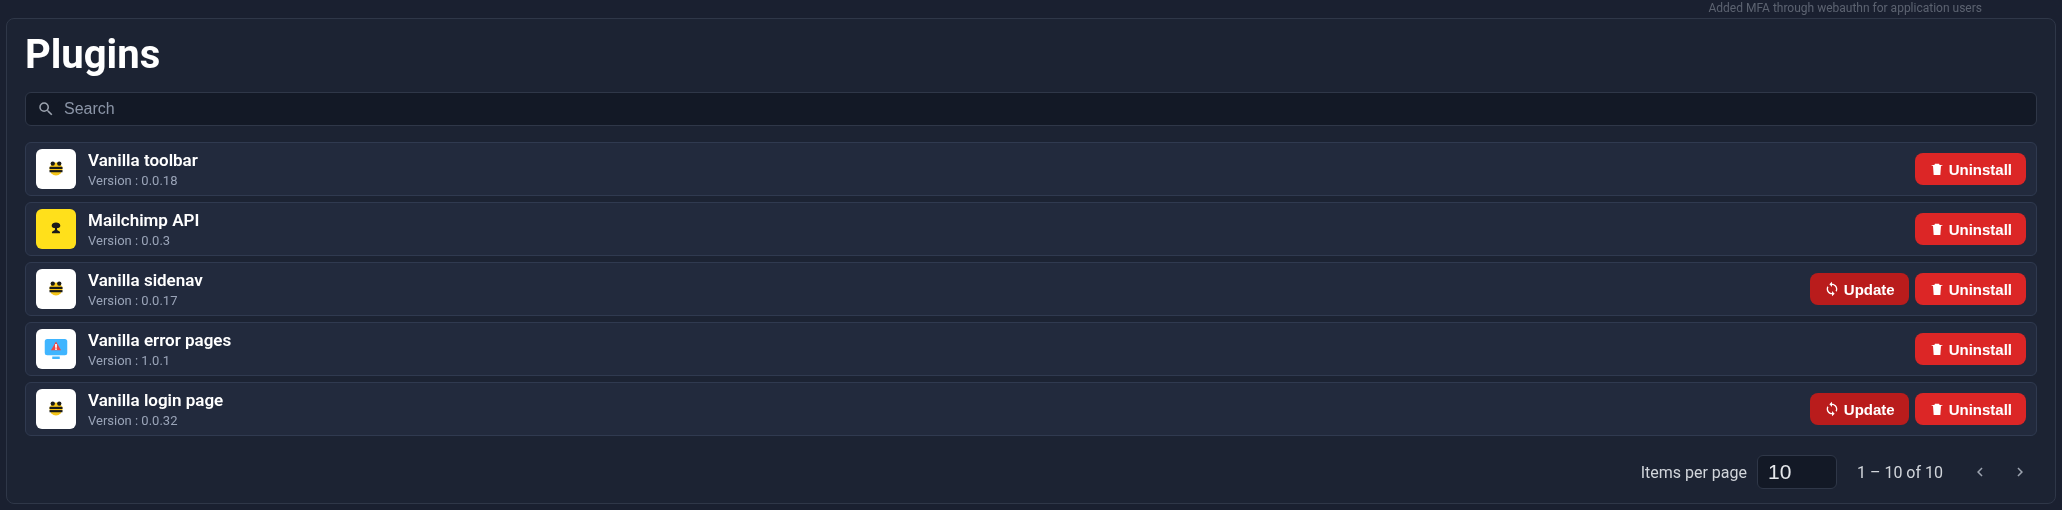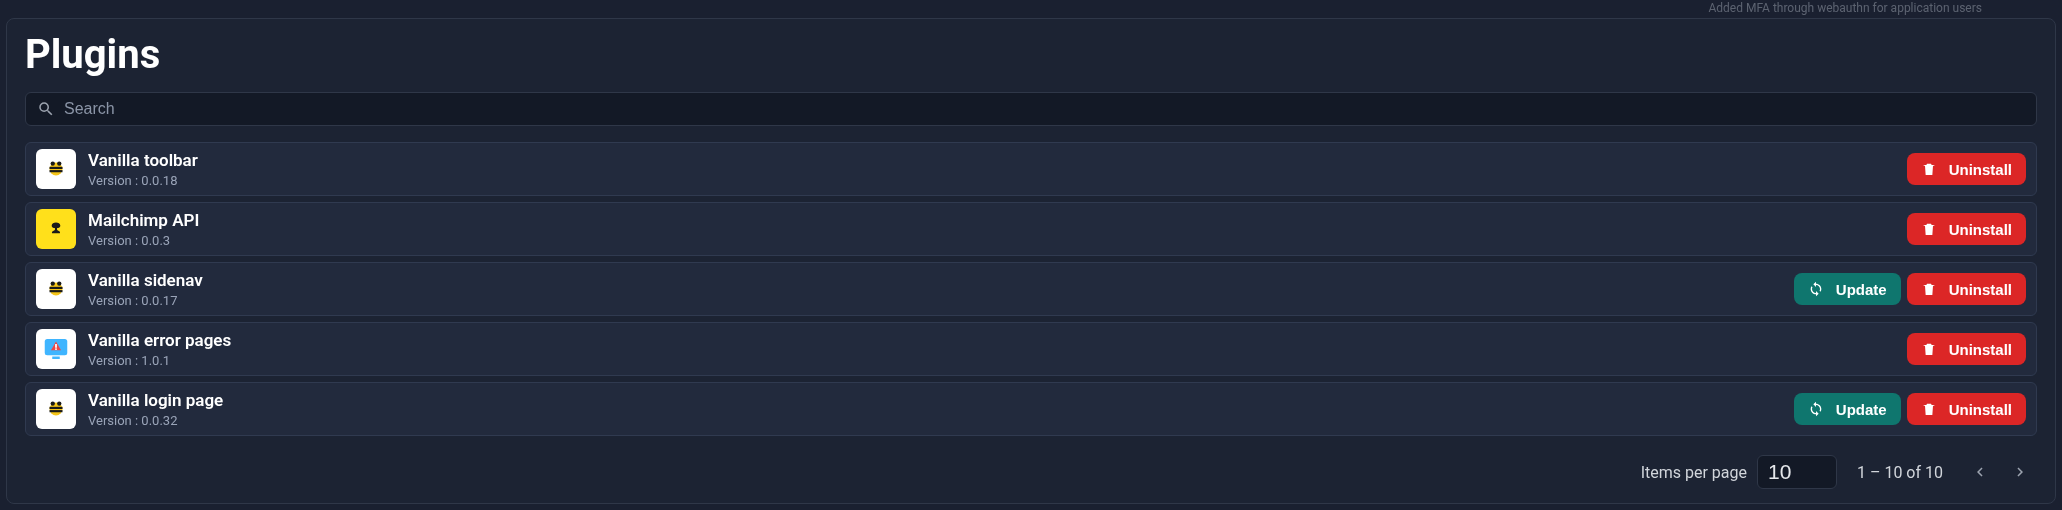--- a/index.html
+++ b/index.html
@@ -97,31 +97,31 @@
   .icon-vanilla { background: #ffffff; }
   .icon-mailchimp { background: #ffe01b; }
   .icon-error { background: #ffffff; }
   .info { flex: 1; display: flex; flex-direction: column; justify-content: center; }
   .plugin-name { font-size: 17px; font-weight: 600; color: #ffffff; line-height: 1.2; }
   .plugin-version { font-size: 13px; color: #9aa4b8; margin-top: 2px; }
   .actions { display: flex; gap: 6px; }
   .btn {
     display: inline-flex;
     align-items: center;
-    gap: 12px;
+    gap: 4px;
     height: 32px;
     padding: 0 14px;
     border-radius: 8px;
     border: none;
     font-size: 15px;
     font-weight: 600;
     color: #ffffff;
     cursor: pointer;
   }
-  .btn-update { background: #0f766e; }
+  .btn-update { background: #b91c1c; }
   .btn-uninstall { background: #dc2626; }
   .btn svg { width: 16px; height: 16px; fill: #ffffff; }
   .footer {
     display: flex;
     align-items: center;
     justify-content: flex-end;
     gap: 20px;
     margin-top: 18px;
     font-size: 16px;
     color: #d1d5db;

